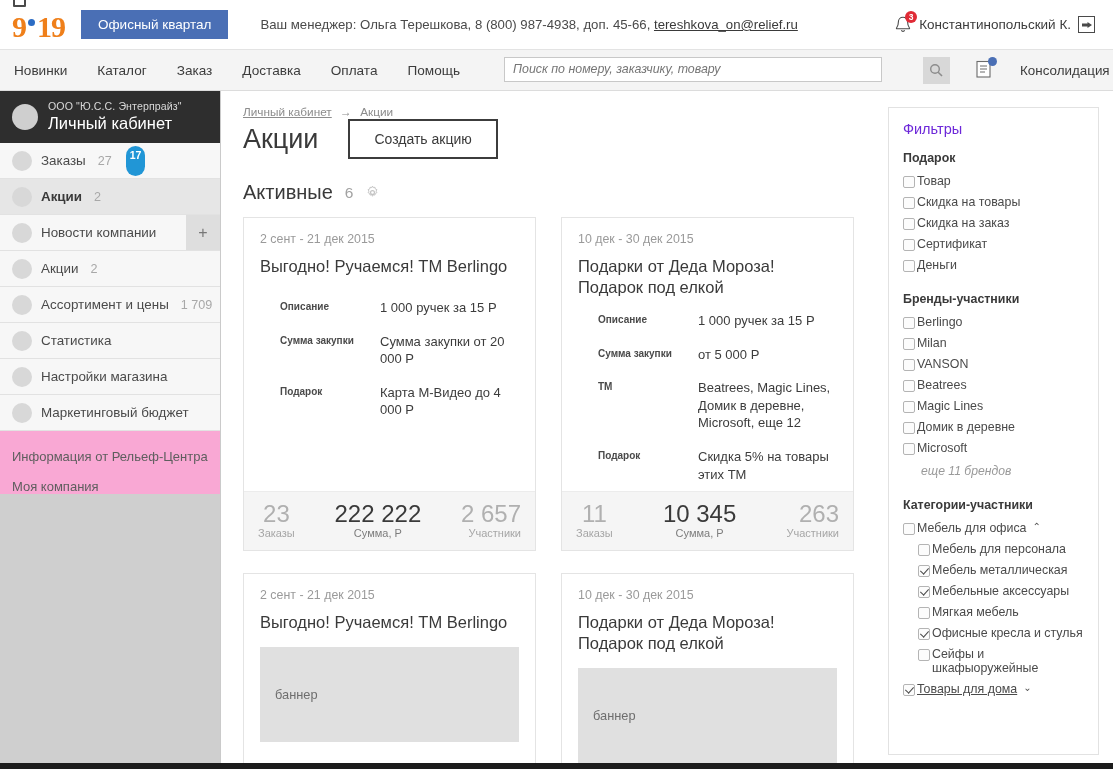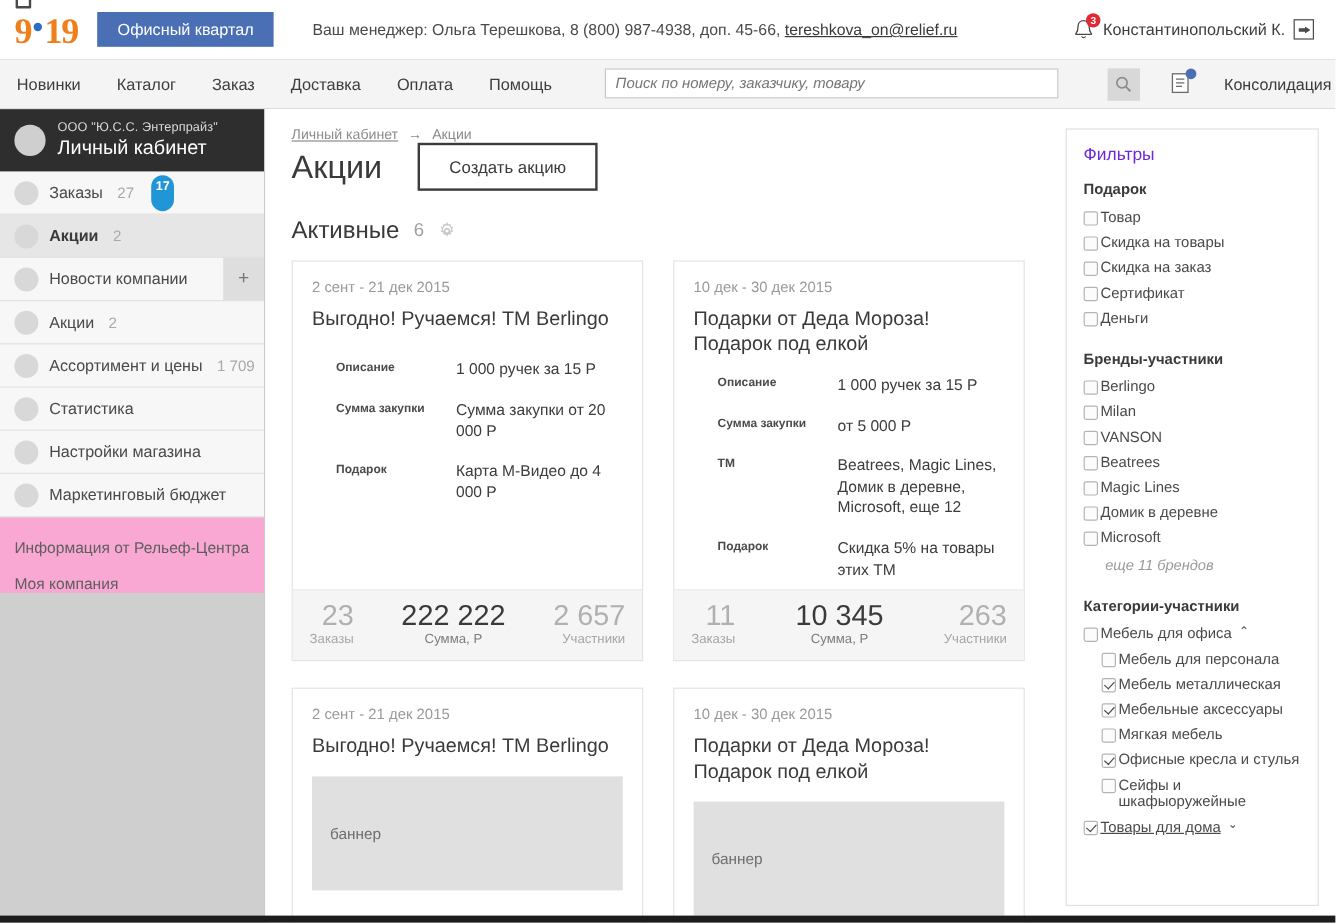--- a/index.html
+++ b/index.html
@@ -422,21 +422,21 @@
     color: #6e6e6e;
     margin-bottom: 14px;
   }
   .stats {
     display: flex;
     background: #f5f5f5;
     border-top: 1px solid #ececec;
     padding: 9px 14px 11px 14px;
     align-items: flex-end;
   }
-  .stat { text-align: right; }
+  .stat { text-align: center; }
   .stat.mid { flex: 1 1 auto; text-align: center; }
   .stat.right { text-align: right; }
   .stat-num {
     font-size: 24px;
     color: #b0b0b0;
     line-height: 1.05;
     font-weight: normal;
   }
   .stat.mid .stat-num { color: #3a3a3a; }
   .stat-lbl {

